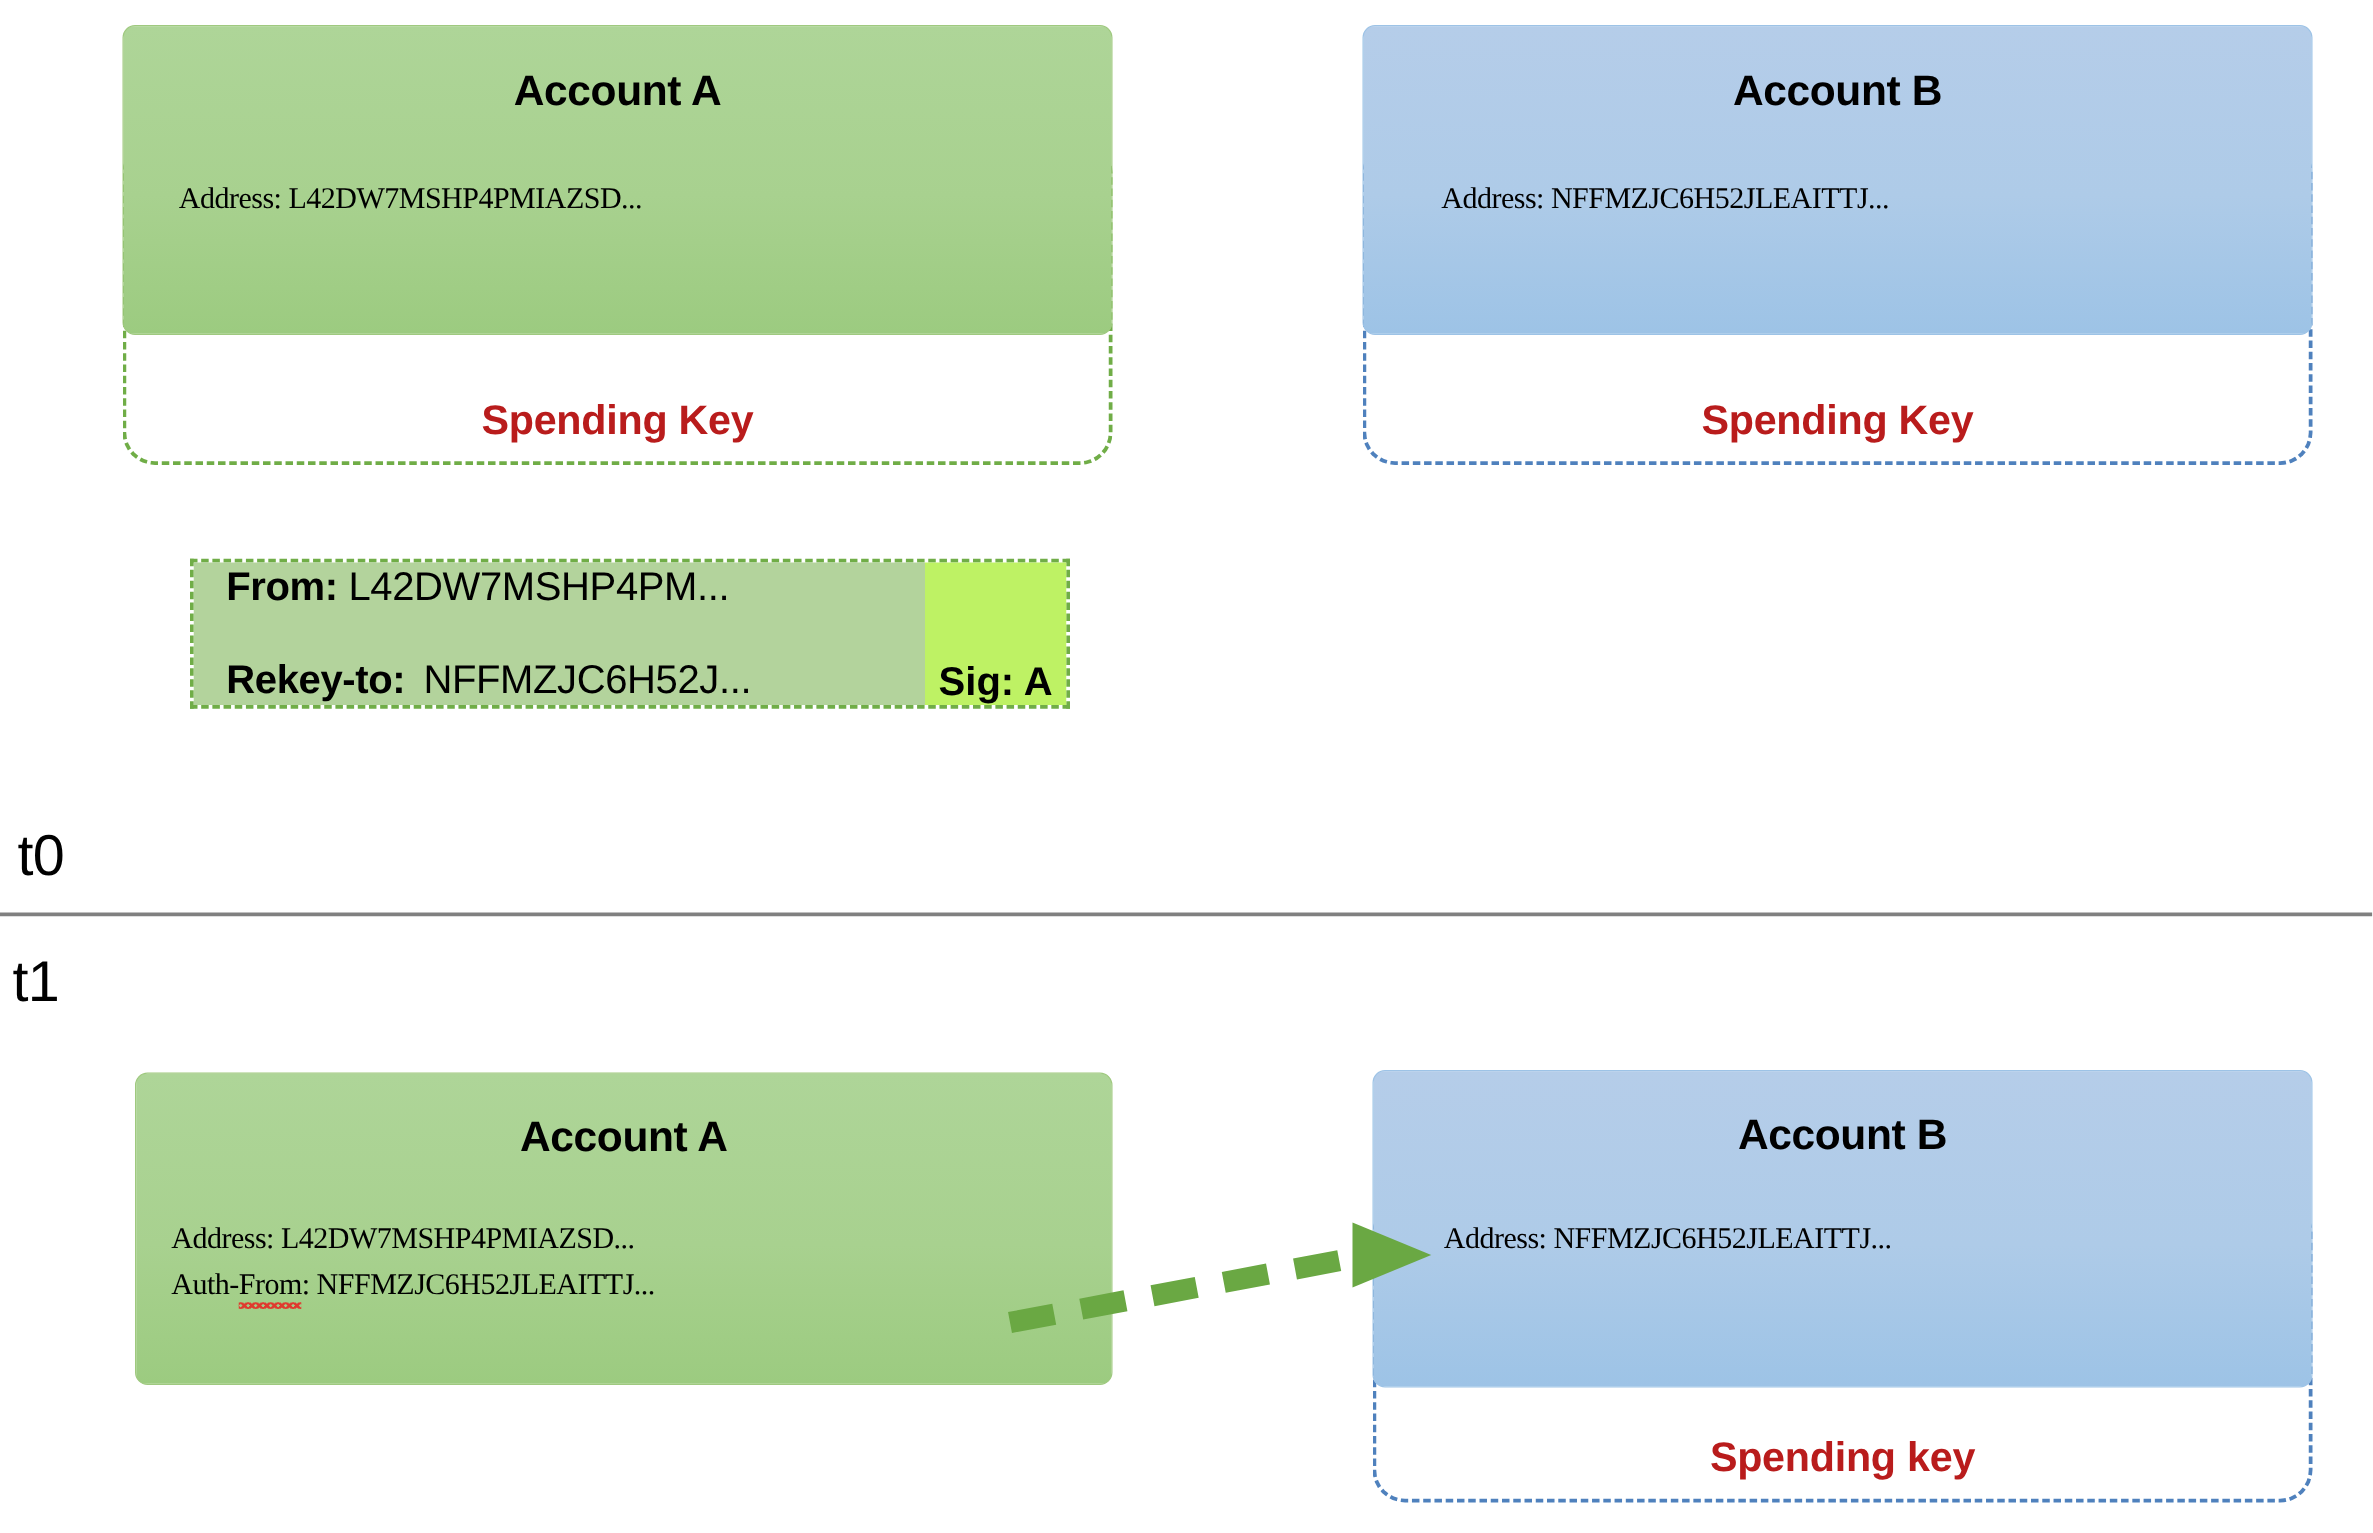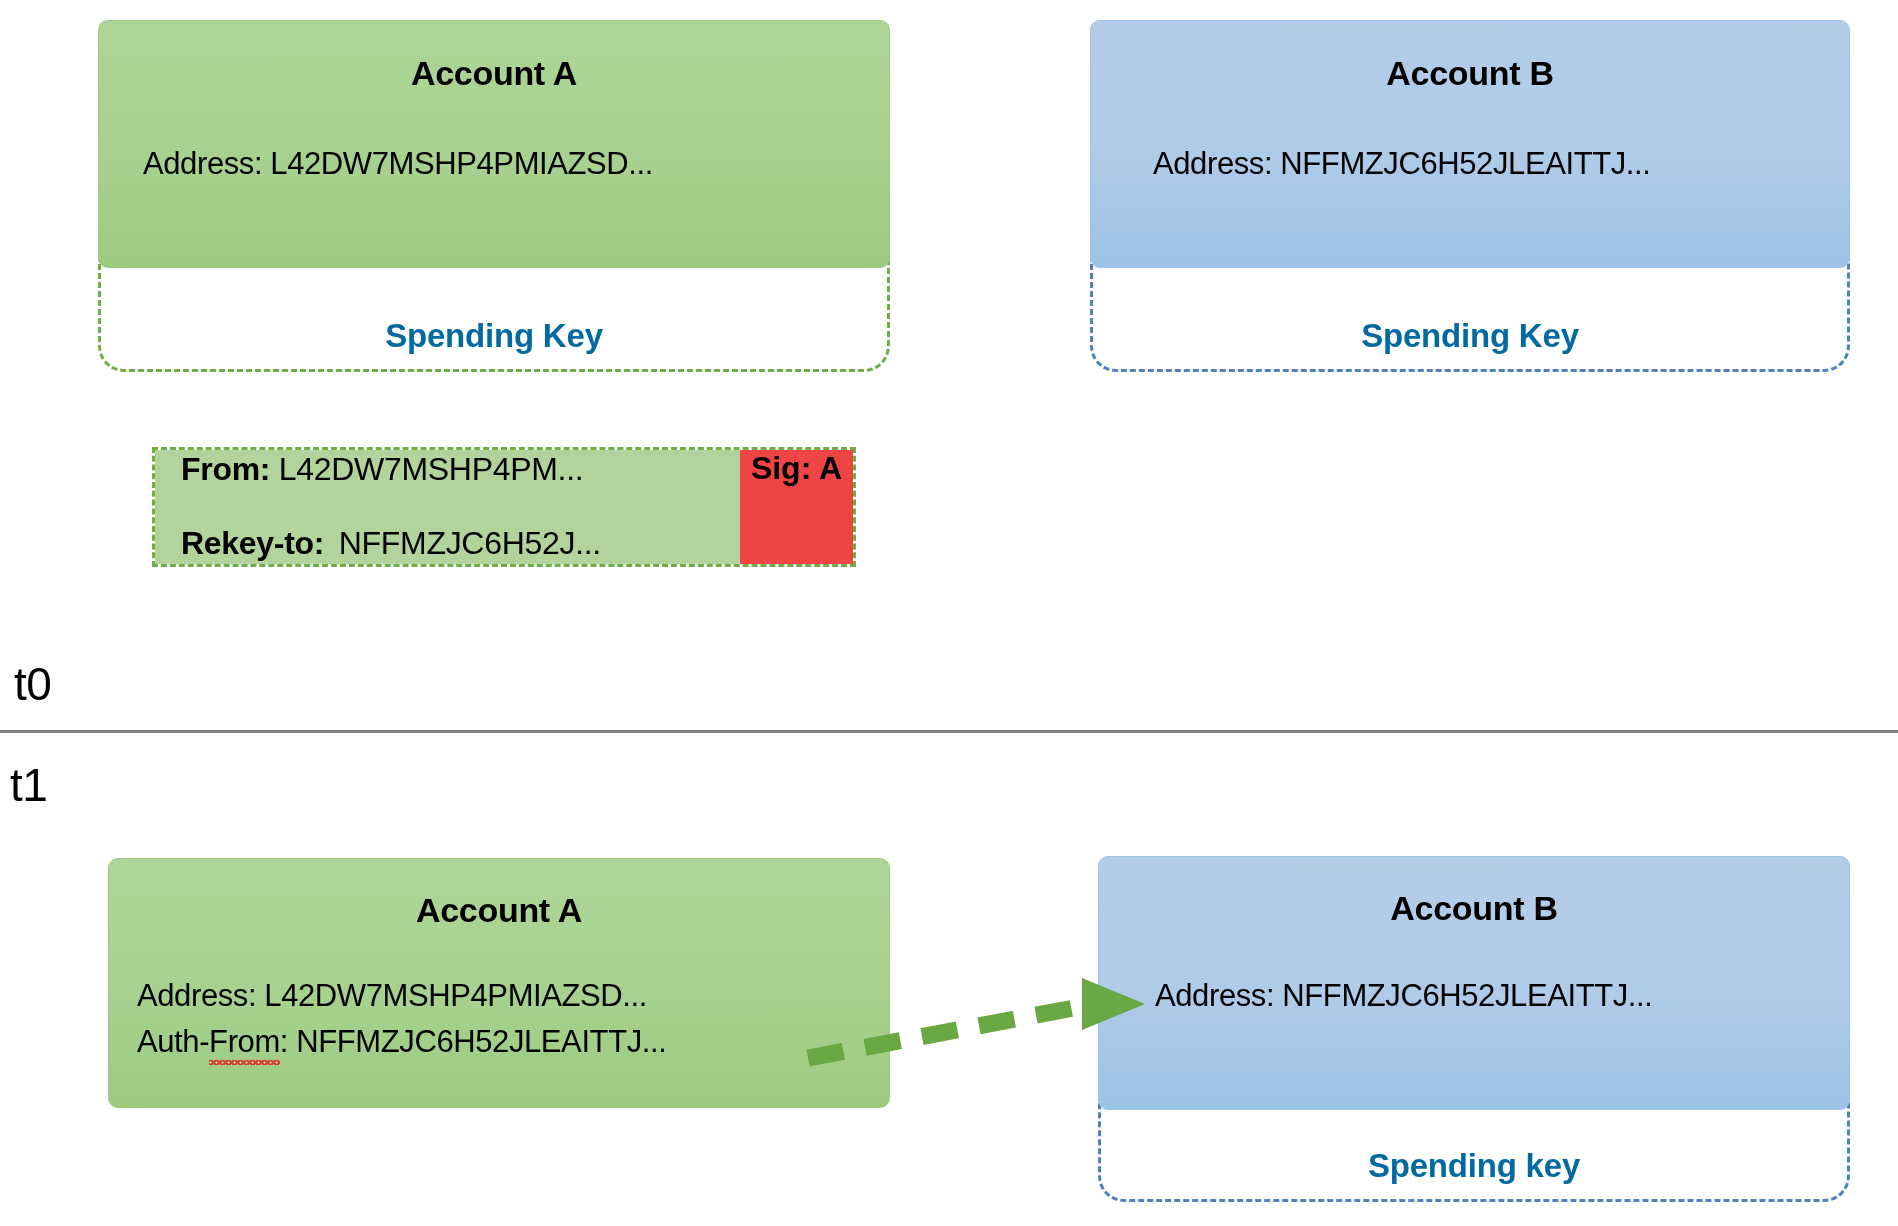--- a/index.html
+++ b/index.html
@@ -30,21 +30,21 @@
     background: transparent;
     display: flex;
     align-items: flex-end;
     justify-content: center;
   }
   .keybox.green { border-color: #70ad47; }
   .keybox.blue  { border-color: #4f81bd; }
   .keybox .keylabel {
     font-weight: bold;
     font-size: 33px;
-    color: #0369a1;
+    color: #b91c1c;
     letter-spacing: -0.2px;
     padding-bottom: 14px;
     white-space: nowrap;
   }
 
   
   .account {
     border-radius: 10px;
     padding: 0;
     overflow: hidden;
@@ -59,24 +59,25 @@
   }
   .account .acct-title {
     text-align: center;
     font-weight: bold;
     font-size: 34px;
     color: #000000;
     letter-spacing: -0.3px;
     white-space: nowrap;
   }
   .acct-line {
-    font-size: 31px;
+    font-size: 24px;
     color: #000000;
     letter-spacing: -0.4px;
     white-space: nowrap;
+    font-family: Liberation Serif, serif;
   }
   .acct-lines {
     padding-left: 44px;
   }
 
   
   .squiggle {
     position: relative;
     display: inline-block;
   }
@@ -127,23 +128,23 @@
     font-size: 32px;
     color: #000000;
     white-space: nowrap;
     line-height: 1.24;
     letter-spacing: -0.3px;
   }
   .txn-row .k { font-weight: bold; }
   .txn-sig {
     flex: 1;
     display: flex;
-    align-items: flex-start;
+    align-items: flex-end;
     justify-content: center;
-    background: #ef4444;
+    background: #bef264;
   }
   .txn-sig span {
     font-weight: bold;
     font-size: 32px;
     color: #000000;
     white-space: nowrap;
   }
 
   
   .t-label {

